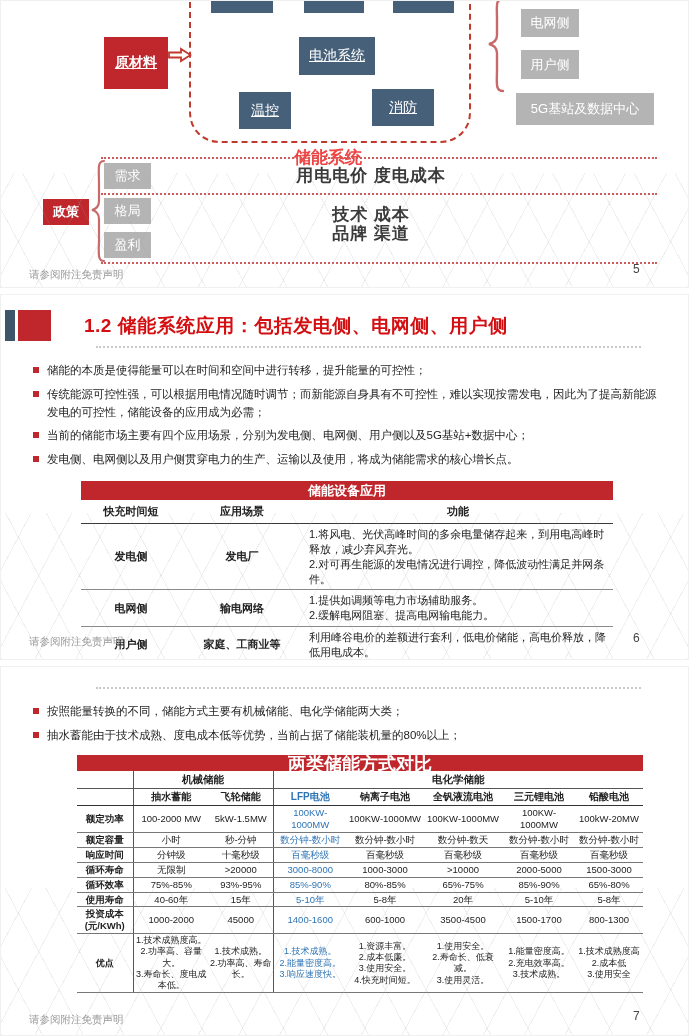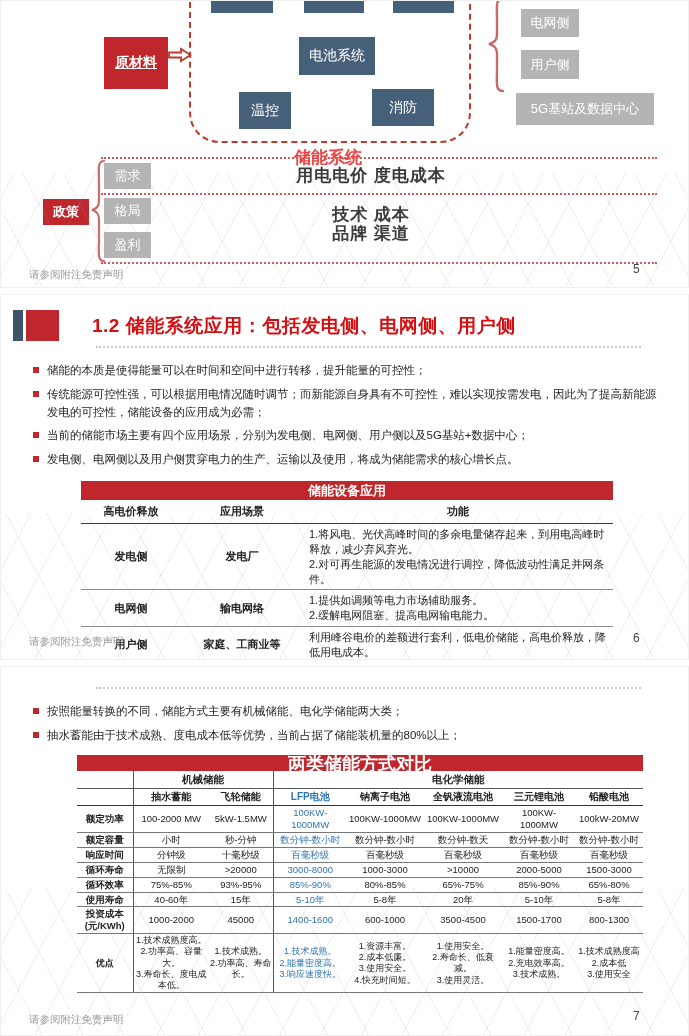--- a/index.html
+++ b/index.html
@@ -5,32 +5,32 @@
   html,body{margin:0;padding:0;background:#fff;}
   .canvas{position:relative;width:689px;height:1036px;background:#fff;
           font-family:"Liberation Sans","DejaVu Sans",sans-serif;color:#222;overflow:hidden;}
   .page{position:relative;background:#fff;border:1px solid #f0f0f0;box-sizing:border-box;overflow:hidden;margin-bottom:6px;}
   .page::after{content:"";position:absolute;left:0;right:0;bottom:0;height:40%;pointer-events:none;
      background:repeating-linear-gradient(62deg,rgba(160,160,172,.16) 0 1px,transparent 1px 36px),
                 repeating-linear-gradient(-62deg,rgba(160,160,172,.16) 0 1px,transparent 1px 36px);}
   .p5{height:288px;} .p6{height:366px;} .p7{height:370px;margin-bottom:0;}
   .abs{position:absolute;}
   
-  .slate{background:#46607A;color:#fff;display:flex;align-items:center;justify-content:center;font-size:14px;}
+  .slate{background:#46607A;color:#fff;display:flex;align-items:center;justify-content:center;font-size:14px;text-decoration:underline;}
   .redbox{background:#C0272D;color:#fff;display:flex;align-items:center;justify-content:center;font-size:14px;font-weight:bold;}
   .graybox{background:#B4B4B4;color:#fff;display:flex;align-items:center;justify-content:center;font-size:13px;}
   .dashrect{border:2px dashed #C0392B;border-radius:30px;}
   .dotline{border-top:2px dotted #D05A5A;height:0;}
   .bigtxt{font-size:17px;font-weight:bold;color:#3A3A3A;text-align:center;letter-spacing:1px;}
   .caption{font-size:17px;font-weight:bold;color:#ef4444;text-align:center;}
   
   .disc{font-size:10.5px;color:#9A9A9A;}
   .pnum{font-size:12px;color:#444;}
   
-  .sechead{display:flex;align-items:center;margin-left:12px;}
+  .sechead{display:flex;align-items:center;margin-left:4px;}
   .bar-slate{width:10px;height:31px;background:#3E5468;margin-right:3px;}
   .bar-red{width:33px;height:31px;background:#C0272D;margin-right:33px;}
   .sectitle{font-size:19px;font-weight:bold;color:#D40F12;letter-spacing:.5px;}
   .dotunder{margin:5px 0 0 95px;width:545px;border-top:2px dotted #C9C9C9;height:0;}
   
   .bullets{margin:14px 26px 0 32px;}
   .bul{display:flex;margin-bottom:6px;}
   .bul .sq{flex:0 0 6px;width:6px;height:6px;background:#C0272D;margin:5px 8px 0 0;}
   .bul .tx{font-size:11.5px;line-height:1.55;color:#1E1E1E;}
   
@@ -165,21 +165,21 @@
     <div class="t6wrap">
       <div class="tblbar">储能设备应用</div>
       <table class="t6">
         <colgroup>
             <col style="width:100px">
             <col style="width:122px">
             <col style="width:310px">
           </colgroup>
         <tbody>
             <tr class="hd">
-          <td>高电价释放</td>
+          <td>快充时间短</td>
           <td>应用场景</td>
           <td>功能</td>
         </tr>
         <tr>
           <td class="c">发电侧</td>
           <td class="c">发电厂</td>
           <td class="f pre">1.将风电、光伏高峰时间的多余电量储存起来，到用电高峰时释放，减少弃风弃光。
 2.对可再生能源的发电情况进行调控，降低波动性满足并网条件。</td>
         </tr>
         <tr>

